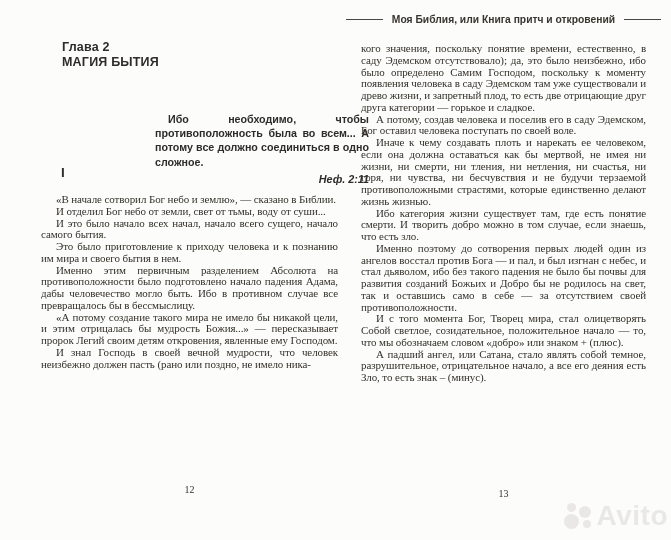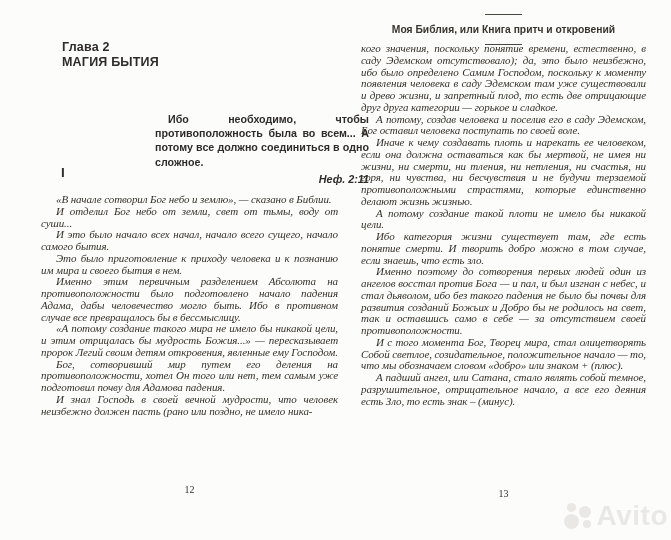--- a/index.html
+++ b/index.html
@@ -47,33 +47,32 @@
     font-weight: bold; font-size: 13.5px; color: var(--head-ink);
   }
 
   
   .running-head {
     position: absolute; top: 14px; left: -6px; width: calc(100% + 12px);
     display: flex; align-items: center; justify-content: center; gap: 9px;
     font-family: "Liberation Sans", "DejaVu Sans", sans-serif;
     font-weight: bold; font-size: 10.3px; color: #38352f;
     white-space: nowrap;
-    flex-direction: column;
   }
   .running-head .rule { width: 37px; height: 1px; background: #4a4741; flex: none; }
 
   
   .body {
     position: absolute; left: 0; text-align: justify;
     font-size: 11px; line-height: 11.75px; letter-spacing: -0.1px;
     color: var(--ink);
   }
   .page--left  .body { top: 194px; width: 297px; }
   .page--right .body { top: 43px;  width: 285px; }
-  .body p { margin: 0; padding: 0; text-indent: 15px; font-style: italic; }
+  .body p { margin: 0; padding: 0; text-indent: 15px; }
   .body p.noindent { text-indent: 0; }
 
   .pagenum {
     position: absolute; left: 0; width: 100%; text-align: center;
     font-size: 10px; color: var(--ink);
   }
   .page--left  .pagenum { top: 484px; }
   .page--right .pagenum { top: 488px; }
 
   
@@ -111,39 +110,37 @@
 
     <div class="section-num">I</div>
 
     <div class="body">
         <p>«В начале сотворил Бог небо и землю», — сказано в Библии.</p>
         <p>И отделил Бог небо от земли, свет от тьмы, воду от суши...</p>
         <p>И это было начало всех начал, начало всего сущего, начало самого бытия.</p>
         <p>Это было приготовление к приходу человека и к познанию им мира и своего бытия в нем.</p>
         <p>Именно этим первичным разделением Абсолюта на противоположности было подготовлено начало падения Адама, дабы человечество могло быть. Ибо в противном случае все превращалось бы в бессмыслицу.</p>
         <p>«А потому создание такого мира не имело бы никакой цели, и этим отрицалась бы мудрость Божия...» — пересказывает пророк Легий своим детям откровения, явленные ему Господом.</p>
-        <p>Бог, сотворивший мир путем его деления на противоположности, хотел Он того или нет, тем самым уже подготовил почву для Адамова падения.</p>
         <p>И знал Господь в своей вечной мудрости, что человек неизбежно должен пасть (рано или поздно, не имело ника-</p>
       </div>
 
     <div class="pagenum">12</div>
   </div>
 
   <div class="page page--right">
     <div class="running-head">
       <span class="rule"></span>
       <span>Моя Библия, или Книга притч и откровений</span>
       <span class="rule"></span>
     </div>
 
     <div class="body">
         <p class="noindent">кого значения, поскольку понятие времени, естественно, в саду Эдемском отсутствовало); да, это было неизбежно, ибо было определено Самим Господом, поскольку к моменту появления человека в саду Эдемском там уже существовали и древо жизни, и запретный плод, то есть две отрицающие друг друга категории — горькое и сладкое.</p>
         <p>А потому, создав человека и поселив его в саду Эдемском, Бог оставил человека поступать по своей воле.</p>
         <p>Иначе к чему создавать плоть и нарекать ее человеком, если она должна оставаться как бы мертвой, не имея ни жизни, ни смерти, ни тления, ни нетления, ни счастья, ни горя, ни чувства, ни бесчувствия и не будучи терзаемой противоположными страстями, которые единственно делают жизнь жизнью.</p>
-        <p>А потому создание такой плоти не имело бы никакой цели.</p>
         <p>Ибо категория жизни существует там, где есть понятие смерти. И творить добро можно в том случае, если знаешь, что есть зло.</p>
         <p>Именно поэтому до сотворения первых людей один из ангелов восстал против Бога — и пал, и был изгнан с небес, и стал дьяволом, ибо без такого падения не было бы почвы для развития созданий Божьих и Добро бы не родилось на свет, так и оставшись само в себе — за отсутствием своей противоположности.</p>
         <p>И с того момента Бог, Творец мира, стал олицетворять Собой светлое, созидательное, положительное начало — то, что мы обозначаем словом «добро» или знаком + (плюс).</p>
         <p>А падший ангел, или Сатана, стало являть собой темное, разрушительное, отрицательное начало, а все его деяния есть Зло, то есть знак – (минус).</p>
       </div>
 
     <div class="pagenum">13</div>
   </div>
 
   <div class="watermark">

